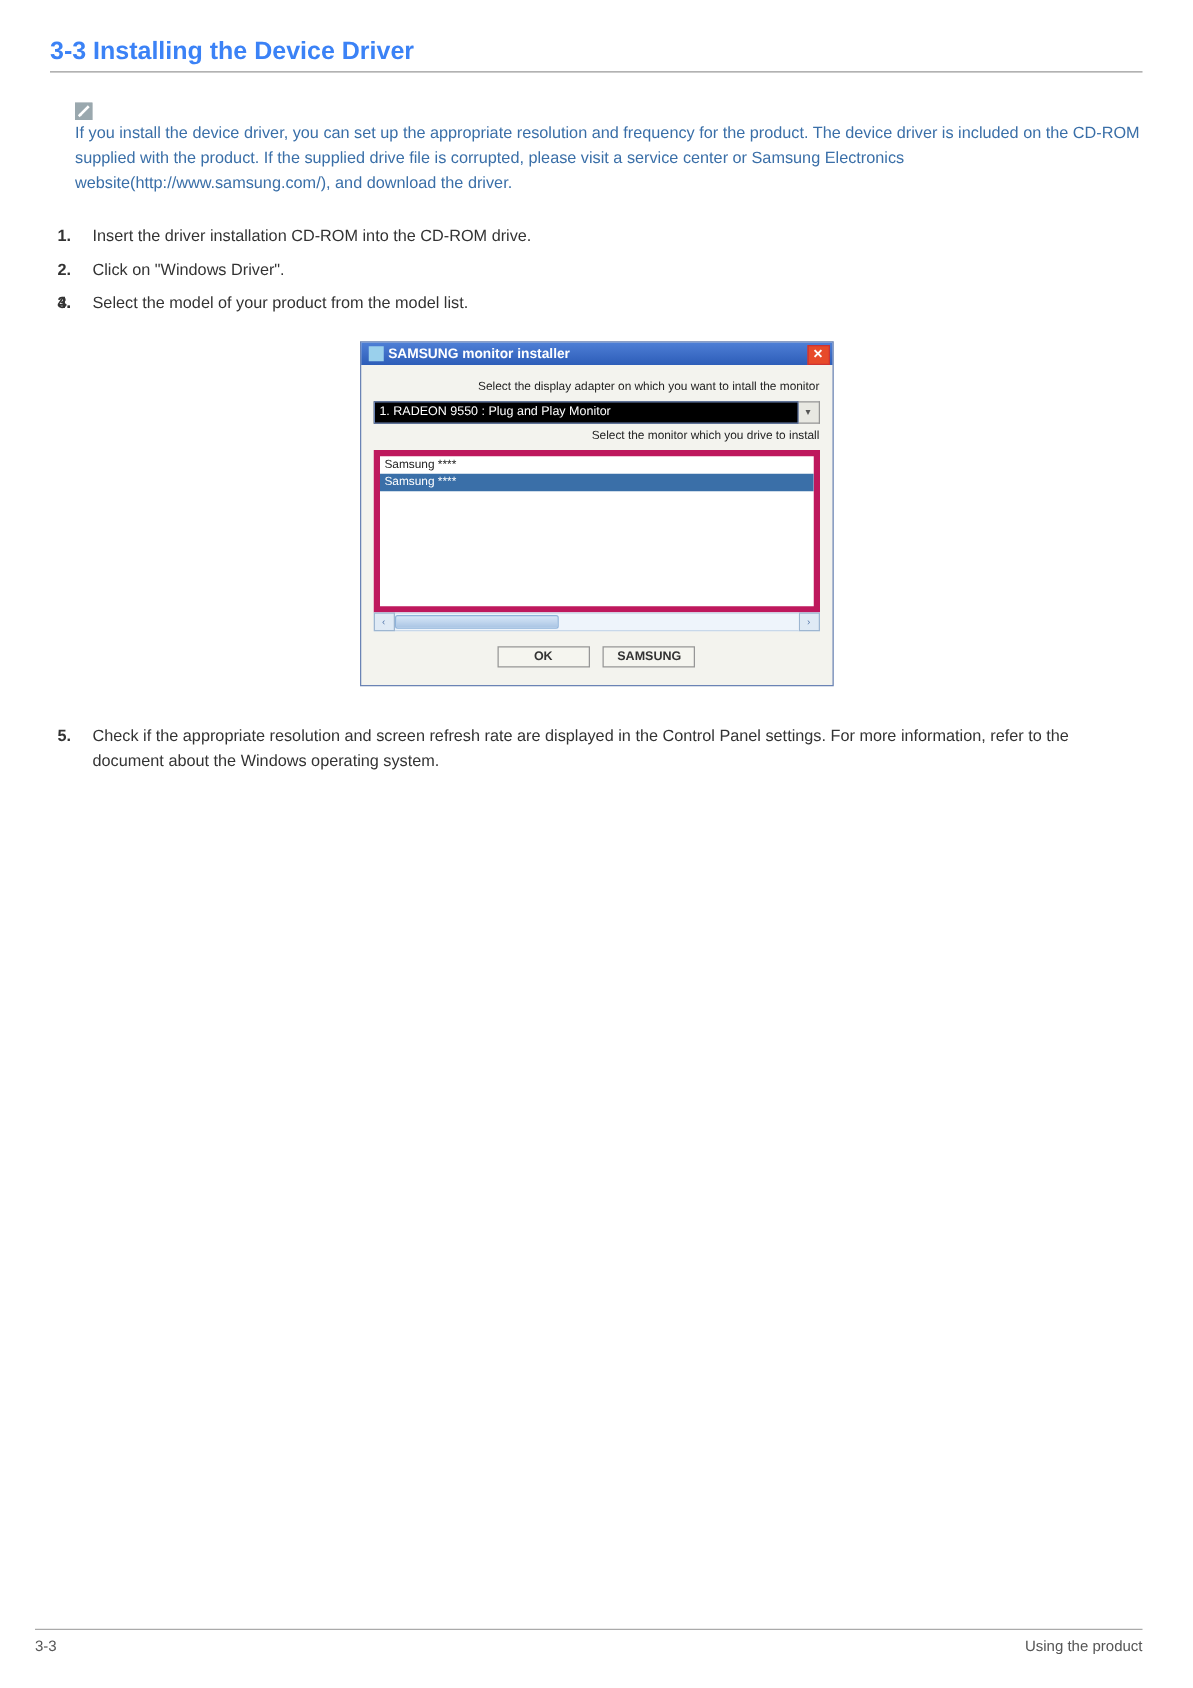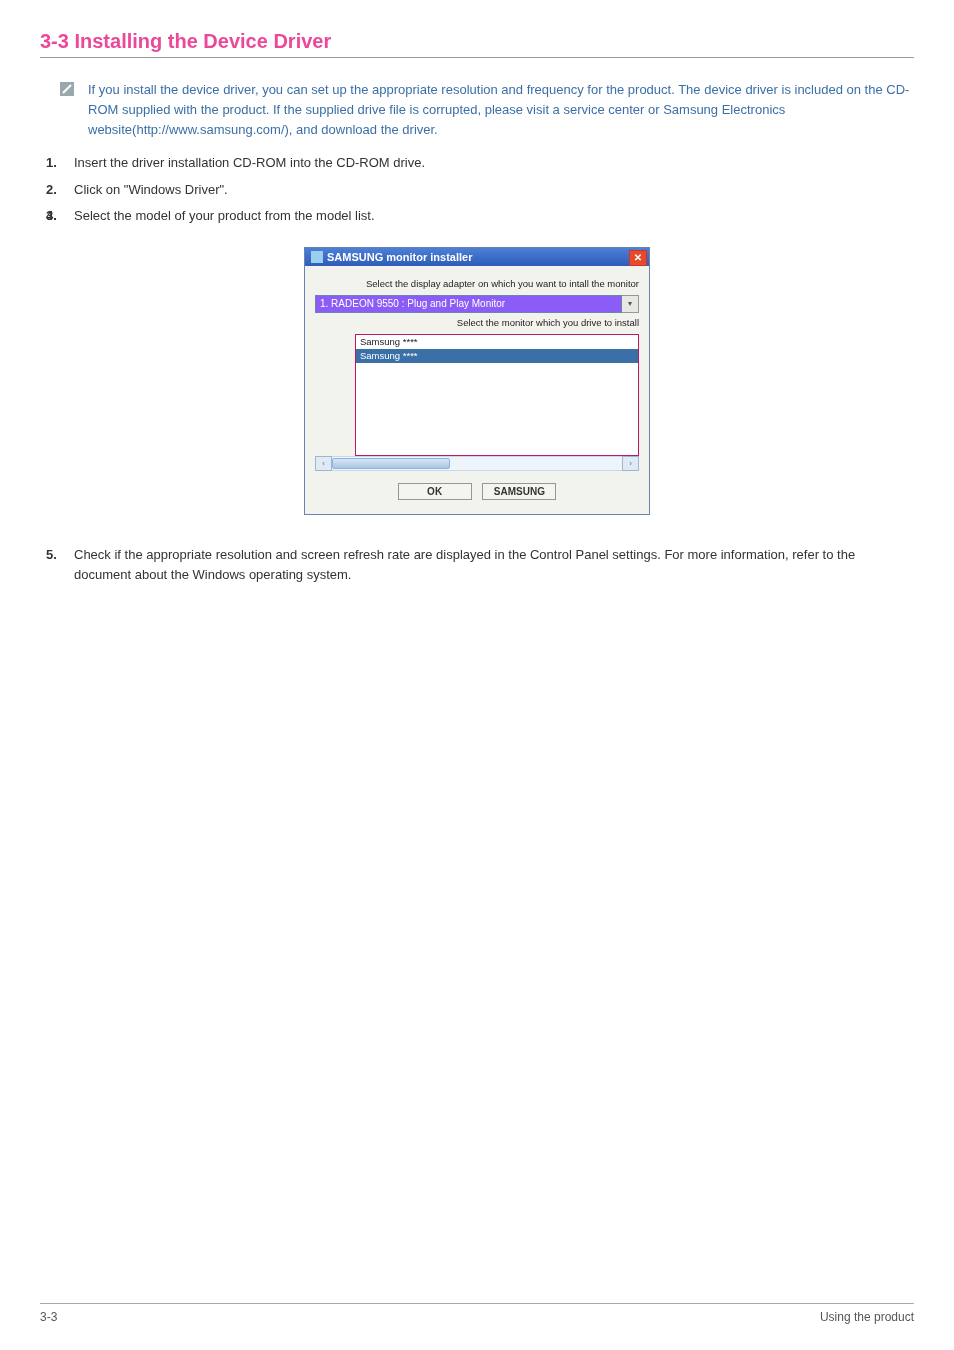--- a/index.html
+++ b/index.html
@@ -10,33 +10,34 @@
     color: #333;
     width: 954px;
   }
   .page {
     padding: 30px 40px 40px 40px;
     box-sizing: border-box;
     min-height: 1350px;
     position: relative;
   }
   .heading {
-    color: #ec4899;
+    color: #3b82f6;
     font-size: 20px;
     font-weight: bold;
     margin: 0 0 4px 0;
   }
   .rule {
     border-bottom: 1px solid #999;
     margin-bottom: 22px;
   }
   .note-row {
     display: flex;
     align-items: flex-start;
-    margin: 0 0 14px 20px;
+    margin: 0 0 24px 20px;
+    flex-direction: column;
   }
   .note-icon {
     width: 14px;
     height: 14px;
     background: #9aa8ae;
     flex: 0 0 auto;
     margin-top: 2px;
     margin-right: 14px;
     position: relative;
   }
@@ -61,21 +62,21 @@
   }
   ol.steps li .num {
     position: absolute;
     left: -18px;
     font-weight: bold;
   }
 
   
   .dialog-wrap {
     margin: 22px auto 30px auto;
-    width: 346px;
+    width: 379px;
   }
   .dlg {
     border: 1px solid #6a83b5;
     background: #f3f3ee;
     font-family: Tahoma, Arial, sans-serif;
     font-size: 10px;
     color: #222;
   }
   .dlg-title {
     background: linear-gradient(#4e7fd6, #2d5db8);
@@ -113,43 +114,42 @@
     text-align: right;
     margin: 4px 0 6px 0;
     font-size: 9.5px;
   }
   .dlg-combo {
     display: flex;
     height: 18px;
   }
   .dlg-combo-field {
     flex: 1;
-    background: #8b5cf6;
+    background: #000000;
     color: #ffffff;
     border: 1px solid #6a83b5;
     padding: 0 4px;
     line-height: 16px;
     font-size: 10px;
   }
   .dlg-combo-btn {
     width: 16px;
     background: #e8e8e2;
     border: 1px solid #969696;
     border-left: none;
     display: flex; align-items: center; justify-content: center;
     font-size: 8px; color: #555;
     cursor: pointer;
   }
   .dlg-listbox {
-    border: 1px solid #be185d;
+    border: 5px solid #be185d;
     background: #fff;
     height: 120px;
     margin-top: 4px;
     overflow: hidden;
-    margin-left: 40px;
   }
   .dlg-listbox .item {
     padding: 1px 4px;
     font-size: 9.5px;
     line-height: 12px;
   }
   .dlg-listbox .item.sel {
     background: #3a6fa8;
     color: #fff;
   }
@@ -206,21 +206,21 @@
   }
   .step5 .num {
     position: absolute;
     left: 0;
     font-weight: bold;
   }
 
   .footer {
     position: absolute;
     bottom: 26px;
-    left: 40px;
+    left: 28px;
     right: 40px;
     border-top: 1px solid #aaa;
     padding-top: 6px;
     display: flex;
     justify-content: space-between;
     font-size: 12px;
     color: #555;
   }
 </style>
 </head>

